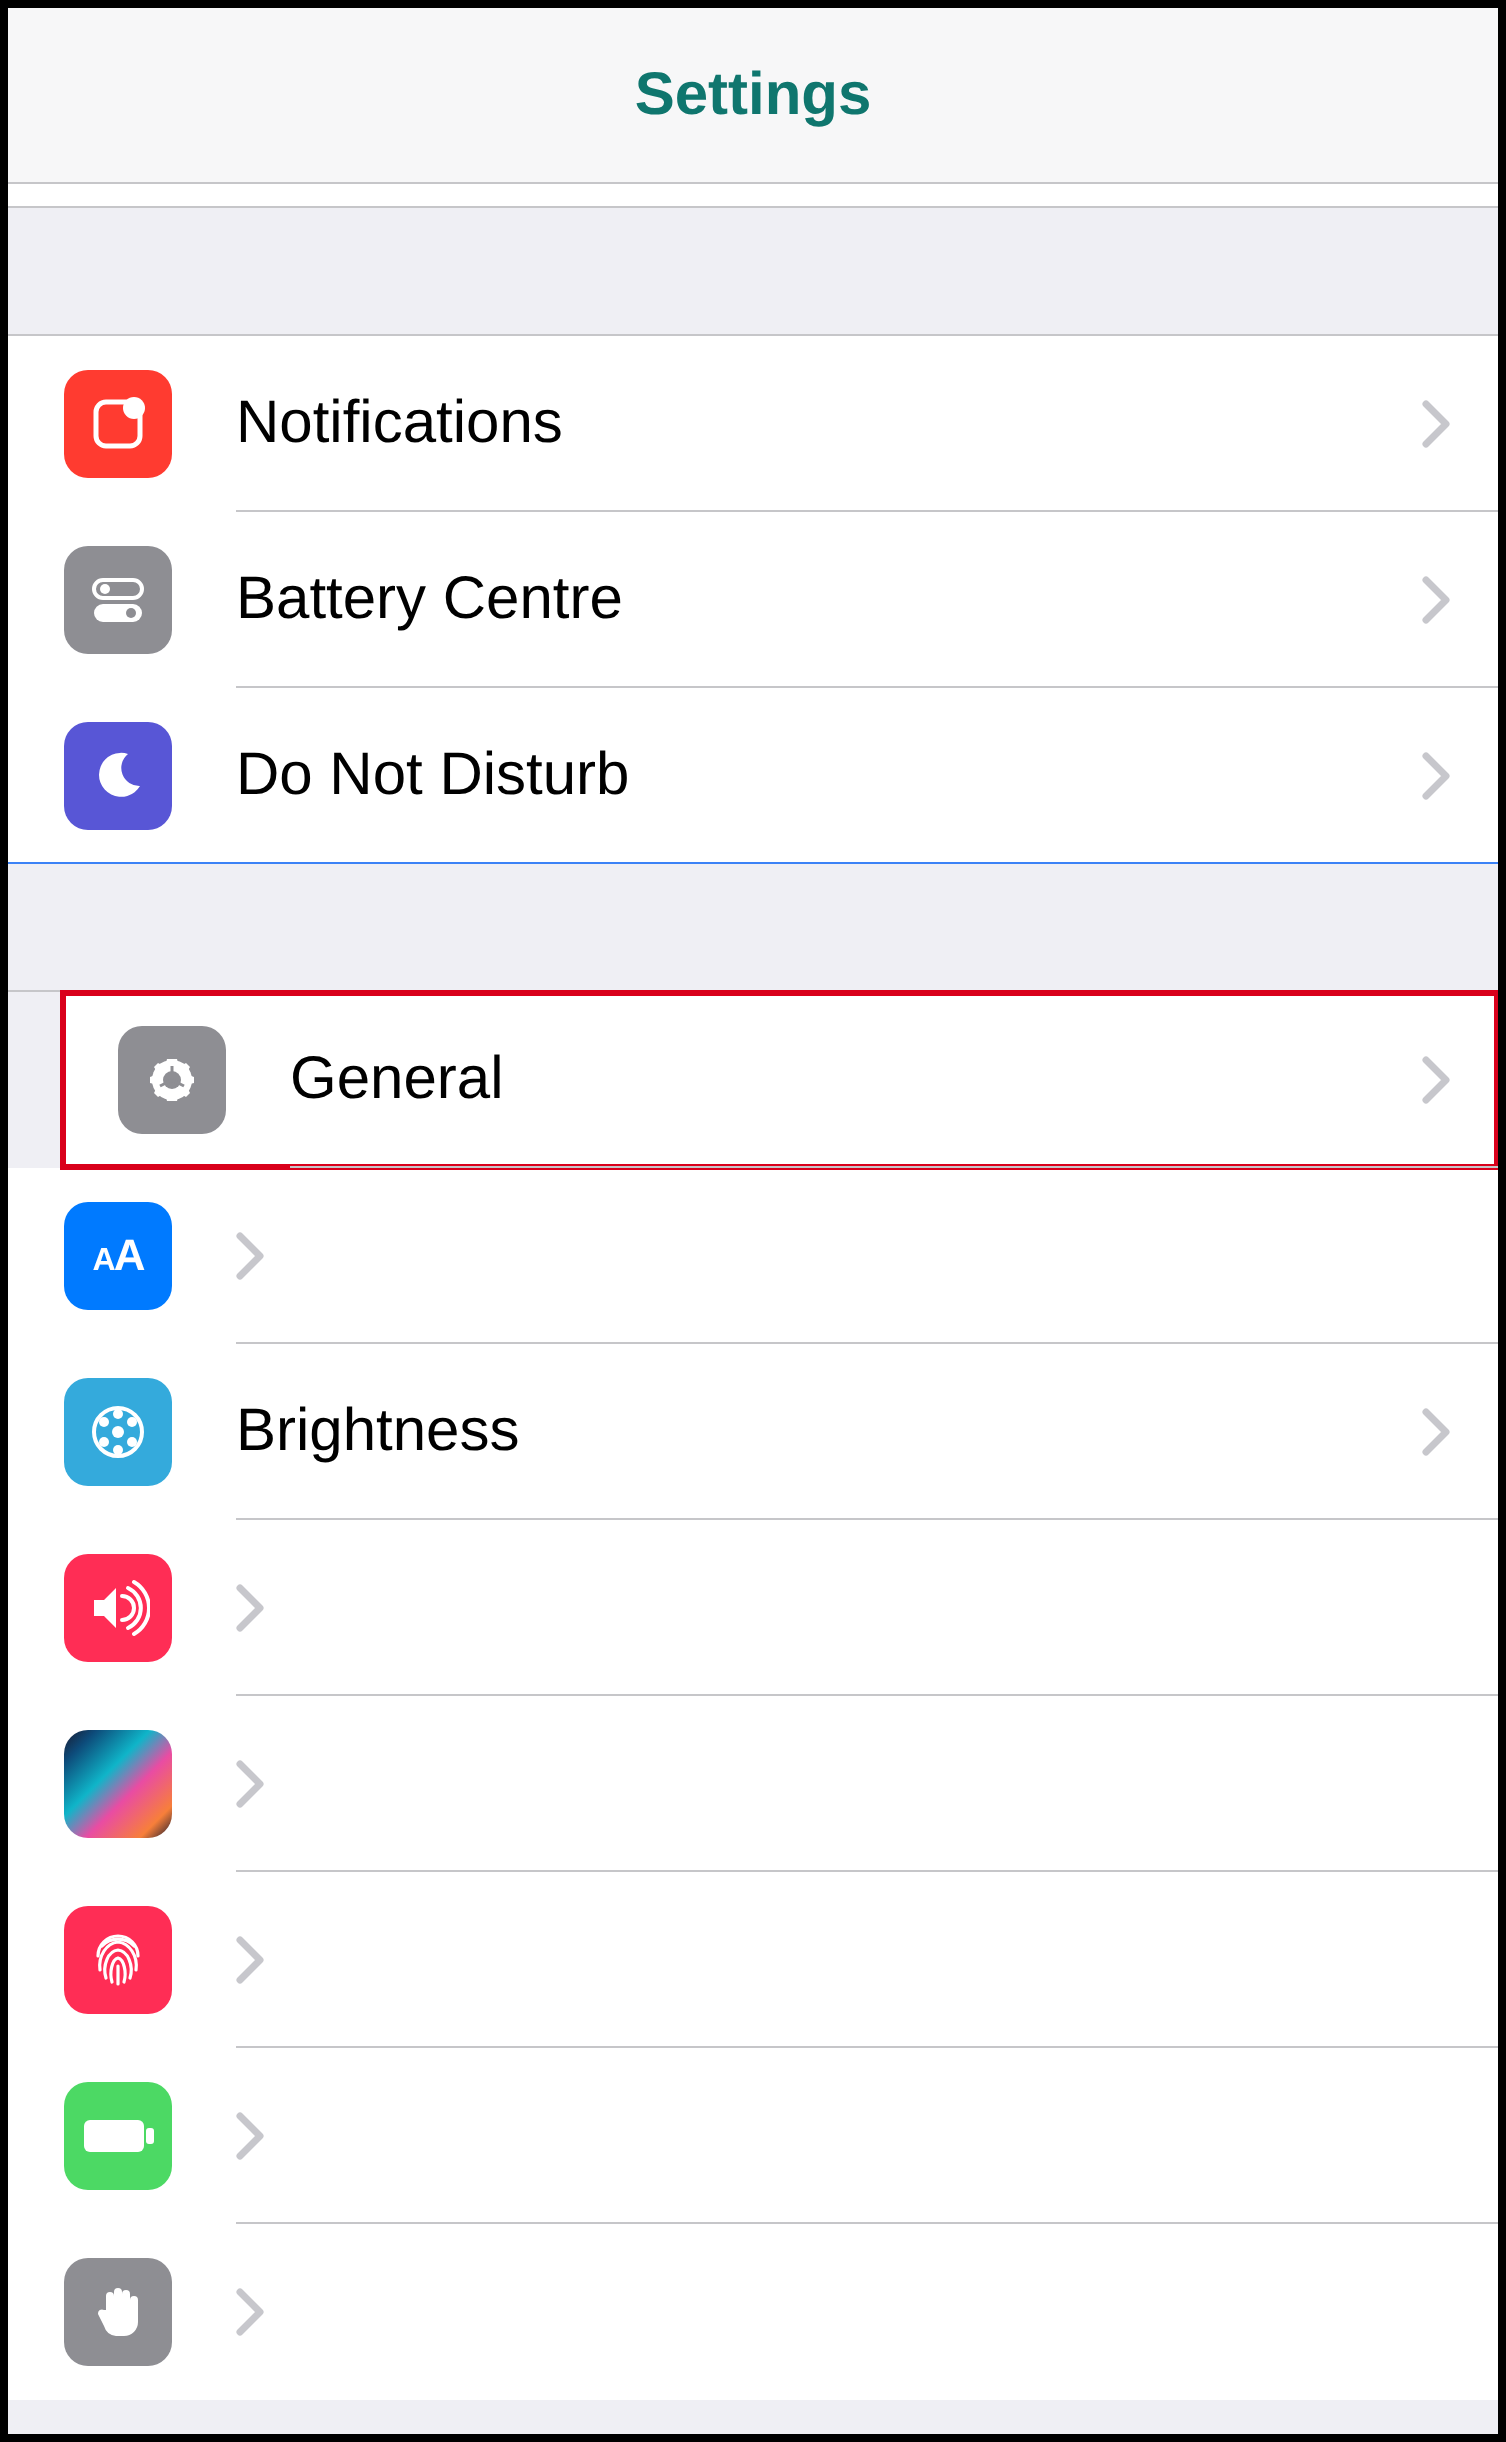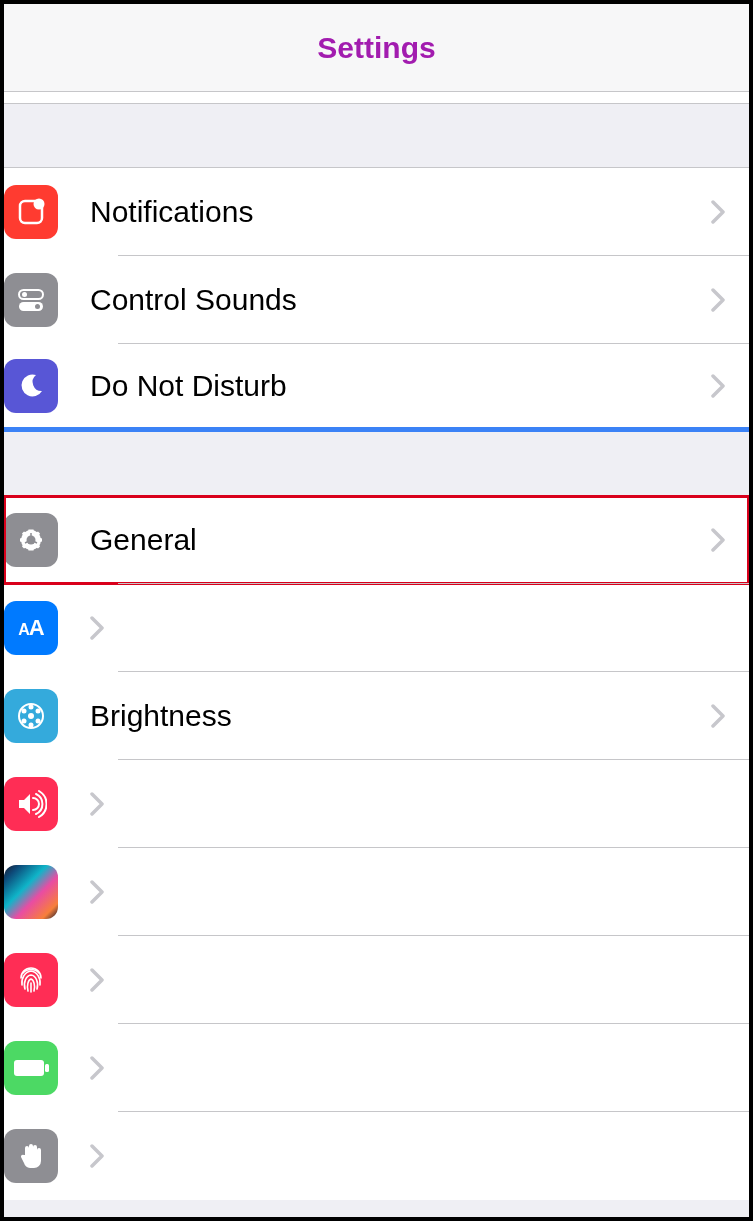--- a/index.html
+++ b/index.html
@@ -15,45 +15,47 @@
       height: 88px;
       background: #f7f7f8;
       border-bottom: 1px solid #c6c6c9;
       display: flex;
       align-items: center;
       justify-content: center;
     }
     .header-title {
       font-size: 30px;
       font-weight: 700;
-      color: #a21caf;
+      color: #0f766e;
     }
     .thin-strip {
       height: 12px;
       background: #fff;
       border-bottom: 1px solid #c6c6c9;
     }
     .group-spacer {
       height: 64px;
       background: #efeff4;
       border-bottom: 1px solid #c6c6c9;
     }
     .row {
       position: relative;
       background: #fff;
       height: 88px;
       display: flex;
       align-items: center;
+      padding-left: 28px;
       padding-right: 24px;
       cursor: pointer;
     }
     .row.highlighted {
       outline: 3px solid #d9001b;
       outline-offset: -2px;
       z-index: 2;
+      margin-left: 27px;
     }
     .row .icon-box {
       width: 54px;
       height: 54px;
       border-radius: 12px;
       display: flex;
       align-items: center;
       justify-content: center;
       flex-shrink: 0;
       margin-right: 32px;
@@ -69,21 +71,21 @@
     .row .chevron svg { display: block; }
     .separator {
       position: absolute;
       bottom: 0;
       left: 114px;
       right: 0;
       height: 1px;
       background: #c6c6c9;
     }
     .group-end {
-      border-bottom: 5px solid #3b82f6;
+      border-bottom: 1px solid #3b82f6;
     }
     
     .red { background: #ff3b30; }
     .grey { background: #8e8e93; }
     .purple { background: #5856d6; }
     .blue { background: #007aff; }
     .cyan { background: #34aadc; }
     .pink { background: #ff2d55; }
     .green { background: #4cd964; }
     
@@ -127,21 +129,21 @@
 
 <div class="row">
   <div class="icon-box grey">
     <svg width="34" height="34" viewBox="0 0 34 34">
       <rect x="5" y="7" width="24" height="9" rx="4.5" fill="none" stroke="#fff" stroke-width="2"></rect>
       <circle cx="10.5" cy="11.5" r="2.5" fill="#fff"></circle>
       <rect x="5" y="19" width="24" height="9" rx="4.5" fill="#fff"></rect>
       <circle cx="23.5" cy="23.5" r="2.5" fill="#8e8e93"></circle>
     </svg>
   </div>
-  <div class="label">Control Sounds</div>
+  <div class="label">Battery Centre</div>
   <div class="chevron">
     <svg width="14" height="24" viewBox="0 0 14 24">
         <polyline points="2,2 12,12 2,22" fill="none" stroke="#c7c7cc" stroke-width="3.5" stroke-linecap="round" stroke-linejoin="round"></polyline>
       </svg>
   </div>
   <div class="separator"></div>
 </div>
 
 <div class="row group-end">
   <div class="icon-box purple">

